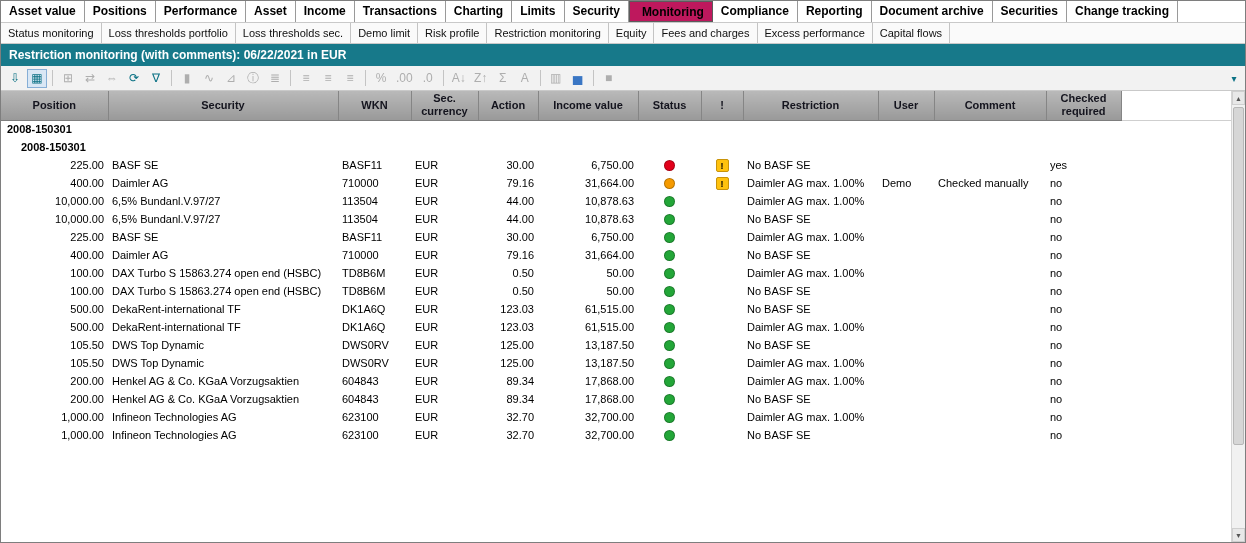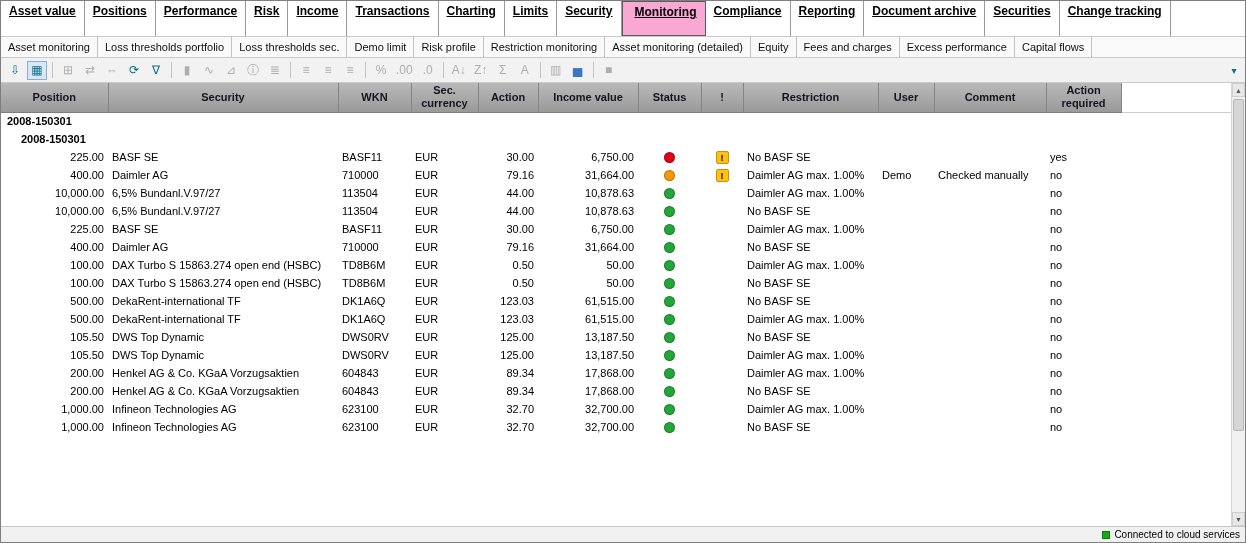--- a/index.html
+++ b/index.html
@@ -2,25 +2,25 @@
 <html><head>
 <meta charset="utf-8">
 <style>
   * { box-sizing: border-box; margin: 0; padding: 0; }
   html,body { background:#d8d8d8; }
   body { font-family:"Liberation Sans",sans-serif; }
   .window { width:1246px; height:543px; border:1px solid #7e7e7e; background:#fff;
             display:flex; flex-direction:column; overflow:hidden; }
 
   
-  .menubar { height:36px; display:flex; align-items:stretch; background:#fff;
-             border-bottom:1px solid #c9c9c9; overflow:hidden;text-decoration:underline; }
+  .menubar { height:22px; display:flex; align-items:stretch; background:#fff;
+             border-bottom:1px solid #c9c9c9; overflow:hidden; }
   .mtab { font-size:12px; font-weight:bold; color:#000; padding:3px 8px 0 8px;
           border-right:1px solid #9a9a9a; white-space:nowrap; cursor:default; }
-  .mtab.active { border:1px solid #5c5c5c; background:#f9a8d4;padding-left:12px; }
+  .mtab.active { border:1px solid #5c5c5c; background:#be185d;padding-left:12px; }
 
   
   .subtabs { height:21px; display:flex; align-items:stretch; background:#fafafa;
              border-bottom:1px solid #c9c9c9; overflow:hidden; }
   .stab { font-size:11px; color:#101010; padding:4px 7px 0 7px;
           border-right:1px solid #c4c4c4; white-space:nowrap; cursor:default; }
   .stab.active { background:#f5e9c9; border:1px solid #bfa14a; padding-top:3px; }
 
   
   .titlebar { height:22px; background:#17798a; color:#fff; font-size:12px; font-weight:bold;
@@ -81,51 +81,53 @@
 </style>
 </head>
 <body>
 
 <div class="window">
 
   <div class="menubar">
       <div class="mtab">Asset value</div>
       <div class="mtab">Positions</div>
       <div class="mtab">Performance</div>
-      <div class="mtab">Risk</div>
+      <div class="mtab">Asset</div>
       <div class="mtab">Income</div>
       <div class="mtab">Transactions</div>
       <div class="mtab">Charting</div>
       <div class="mtab">Limits</div>
       <div class="mtab">Security</div>
       <div class="mtab active">Monitoring</div>
       <div class="mtab">Compliance</div>
       <div class="mtab">Reporting</div>
       <div class="mtab">Document archive</div>
       <div class="mtab">Securities</div>
       <div class="mtab">Change tracking</div>
     </div>
 
   <div class="subtabs">
     <div style="display:flex;">
-        <div class="stab">Asset monitoring</div>
+        <div class="stab">Status monitoring</div>
         <div class="stab">Loss thresholds portfolio</div>
         <div class="stab">Loss thresholds sec.</div>
         <div class="stab">Demo limit</div>
         <div class="stab">Risk profile</div>
         <div class="stab">Restriction monitoring</div>
-        <div class="stab">Asset monitoring (detailed)</div>
         <div class="stab">Equity</div>
         <div class="stab">Fees and charges</div>
         <div class="stab">Excess performance</div>
         <div class="stab">Capital flows</div>
       </div>
 
   </div>
 
+  <div class="titlebar" style="background: rgb(23, 121, 138);">
+    <span>Restriction monitoring (with comments): 06/22/2021 in EUR</span>
+  </div>
 
   <div class="toolbar">
     <div class="toolbar-icons">
         <div class="tb-icon enabled">⇩</div>
         <div class="tb-icon active">▦</div>
         <div class="tb-sep"></div>
         <div class="tb-icon disabled">⊞</div>
         <div class="tb-icon disabled">⇄</div>
         <div class="tb-icon disabled">⇔</div>
         <div class="tb-icon enabled">⟳</div>
@@ -182,21 +184,21 @@
               <th>Security</th>
               <th>WKN</th>
               <th>Sec. currency</th>
               <th>Action</th>
               <th>Income value</th>
               <th>Status</th>
               <th>!</th>
               <th>Restriction</th>
               <th>User</th>
               <th>Comment</th>
-              <th>Action required</th>
+              <th>Checked required</th>
               <th class="filler"></th>
             </tr>
           </thead>
         <tbody>
             <tr class="group-row">
               <td colspan="13" style="padding-left: 6px;">2008-150301</td>
             </tr>
             <tr class="group-row">
               <td colspan="13" style="padding-left: 20px;">2008-150301</td>
             </tr>
@@ -446,20 +448,14 @@
     <div class="vscrollbar">
       <div class="sb-btn">▲</div>
       <div class="sb-track">
         <div class="sb-thumb"></div>
       </div>
       <div class="sb-btn">▼</div>
     </div>
   </div>
 
 
-  <div class="statusbar">
-    <div class="conn">
-      <span class="conn-dot" style="background: rgb(25, 168, 25);"></span>
-      <span>Connected to cloud services</span>
-    </div>
-  </div>
 
 </div>
 
 </body></html>

